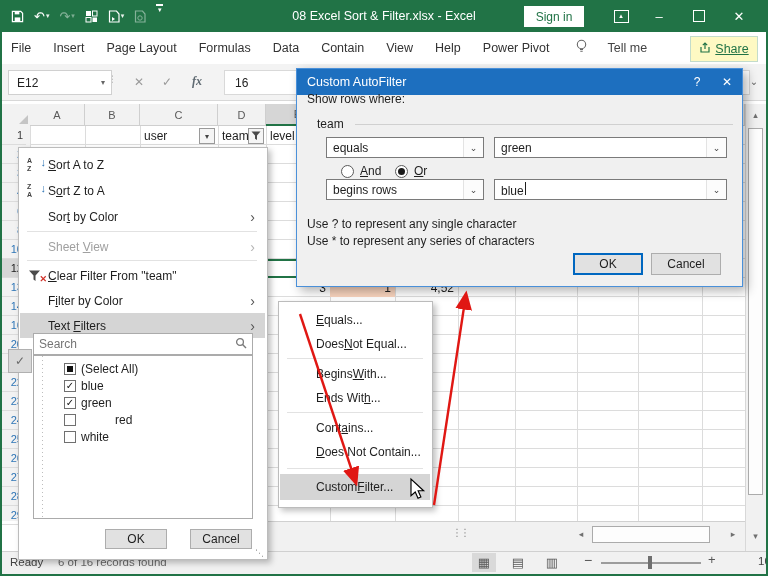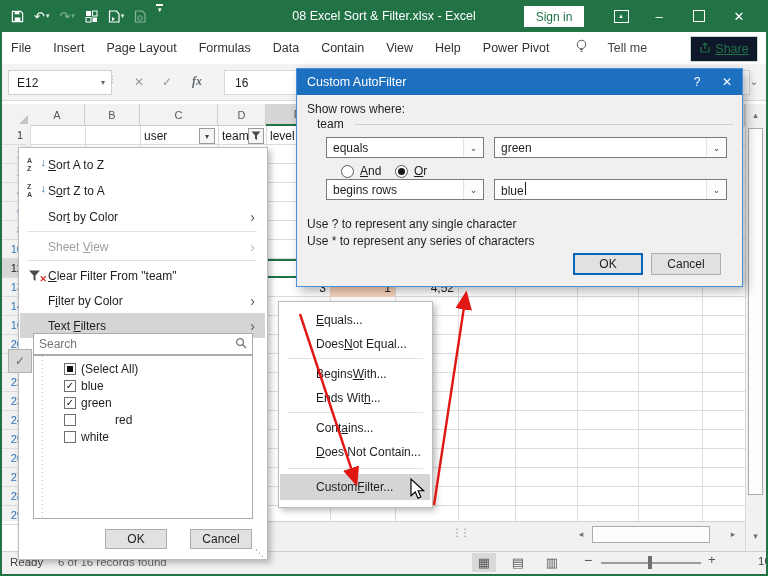--- a/index.html
+++ b/index.html
@@ -17,21 +17,21 @@
           color:#fff;font-size:12.5px;pointer-events:none;}
   #signin{left:524px;top:6px;width:60px;height:21px;background:#fff;color:#217346;font-size:12px;
           display:flex;align-items:center;justify-content:center;}
   .wc{top:0;height:32px;width:34px;display:flex;align-items:center;justify-content:center;color:#fff;font-size:13px;}
   
   #menubar{left:0;top:32px;width:768px;height:32px;background:#fff;border-bottom:1px solid #e1e1e1;
            display:flex;align-items:center;font-size:12.5px;color:#333;}
   .mtab{padding:0 11px;height:32px;display:flex;align-items:center;}
   #tellme{display:flex;align-items:center;gap:20px;margin-left:14px;color:#444;}
   #sharebtn{position:absolute;right:10px;top:36px;height:24px;width:66px;border:1px solid #c3dccb;
-            display:flex;align-items:center;justify-content:center;gap:4px;color:#217346;font-size:12.5px;background:#0f172a;text-decoration:underline;}
+            display:flex;align-items:center;justify-content:center;gap:4px;color:#217346;font-size:12.5px;background:#fef9c3;text-decoration:underline;}
   
   #fbar{left:0;top:64px;width:768px;height:36px;background:#f3f3f3;border-bottom:1px solid #d8d8d8;}
   #namebox{left:8px;top:6px;width:94px;height:23px;background:#fff;border:1px solid #d0d0d0;
            font-size:12px;color:#222;display:flex;align-items:center;padding-left:8px;}
   #namebox .nbArrow{margin-left:auto;margin-right:6px;font-size:8px;color:#666;}
   .fbtn{top:6px;height:23px;width:26px;display:flex;align-items:center;justify-content:center;color:#9a9a9a;font-size:12px;}
   #fxbtn{color:#5f6a72;font-family:"Liberation Serif",serif;font-style:italic;font-weight:bold;}
   #finput{left:224px;top:6px;width:514px;height:23px;background:#fff;border:1px solid #d9d9d9;
           font-size:12px;color:#222;display:flex;align-items:center;padding-left:10px;}
   #fchev{left:744px;top:6px;width:20px;height:23px;display:flex;align-items:center;justify-content:center;color:#666;font-size:10px;}
@@ -416,21 +416,21 @@
     <div class="smitem hl" style="top:172px;">Custom <u>F</u>ilter...</div>
   </div>
 
   <div class="abs" id="dialog">
     <div id="dtitle">
       <span>Custom AutoFilter</span>
     </div>
     <div class="dtbtn" style="right:30px;">?</div>
     <div class="dtbtn" style="right:0;">✕</div>
 
-    <div class="abs" style="left:10px;top:33px;text-align:center;">Show rows where:</div>
+    <div class="abs" style="left:10px;top:23px;text-align:center;">Show rows where:</div>
     <div class="abs" style="left:20px;top:48px;background:#f0f0f0;padding-right:6px;z-index:2;">team</div>
     <div class="dgroupline" style="left:58px;top:55px;width:378px;"></div>
 
     <div class="combo" style="left:29px;top:68px;width:158px;">
       <span class="ctext">equals</span>
       <span class="carrow">⌄</span>
     </div>
     <div class="combo" style="left:197px;top:68px;width:233px;">
       <span class="ctext">green</span>
       <span class="carrow">⌄</span>

